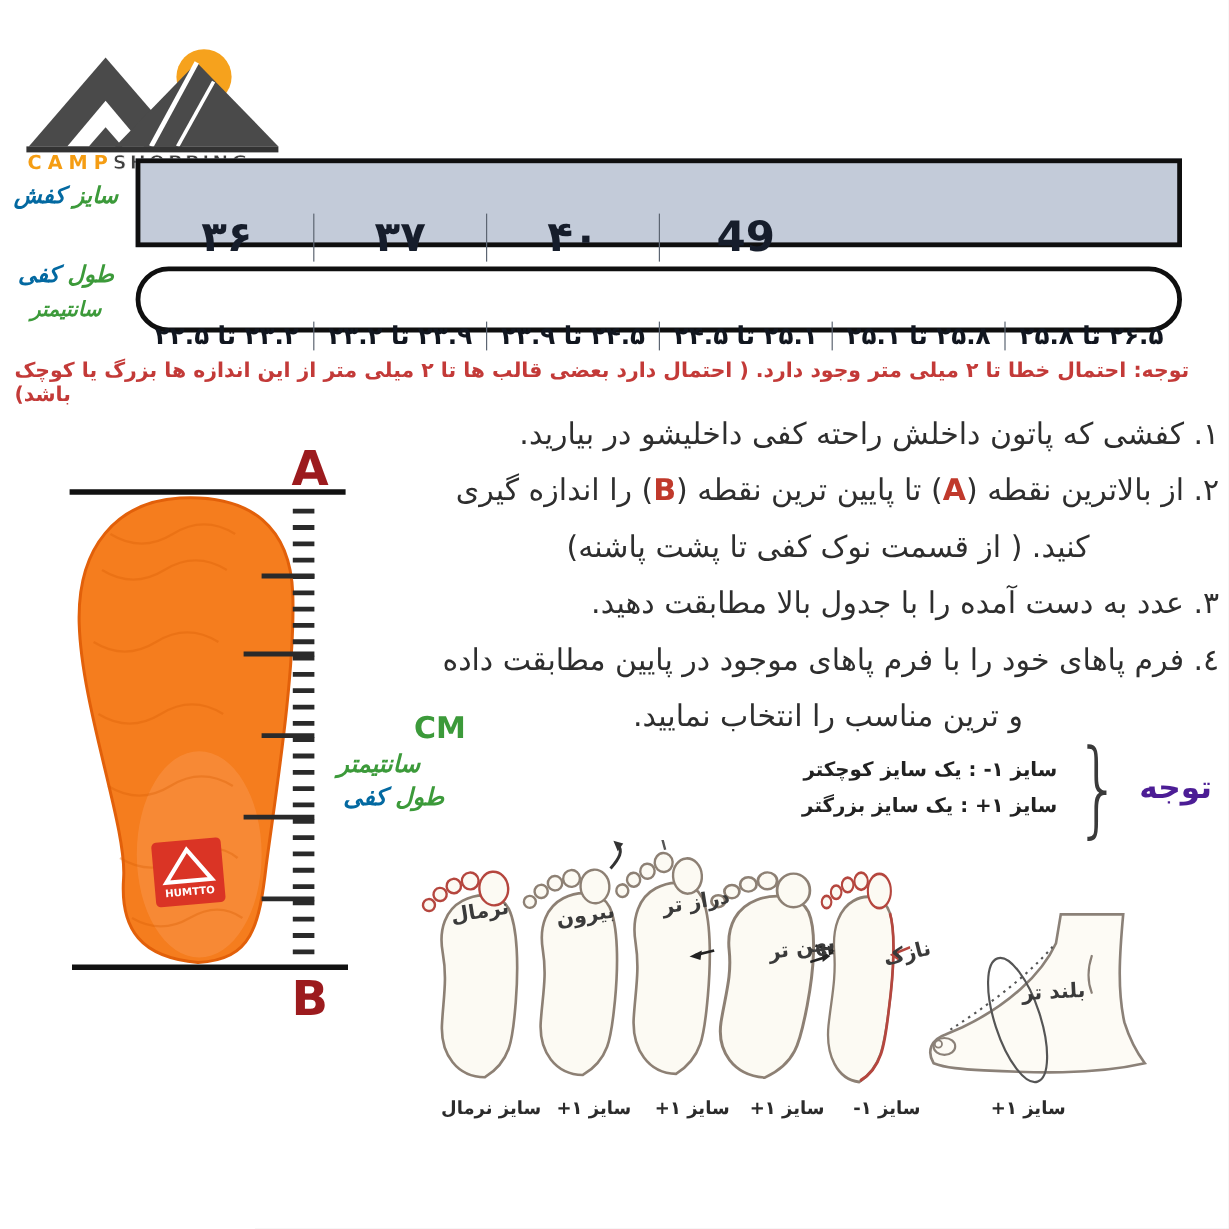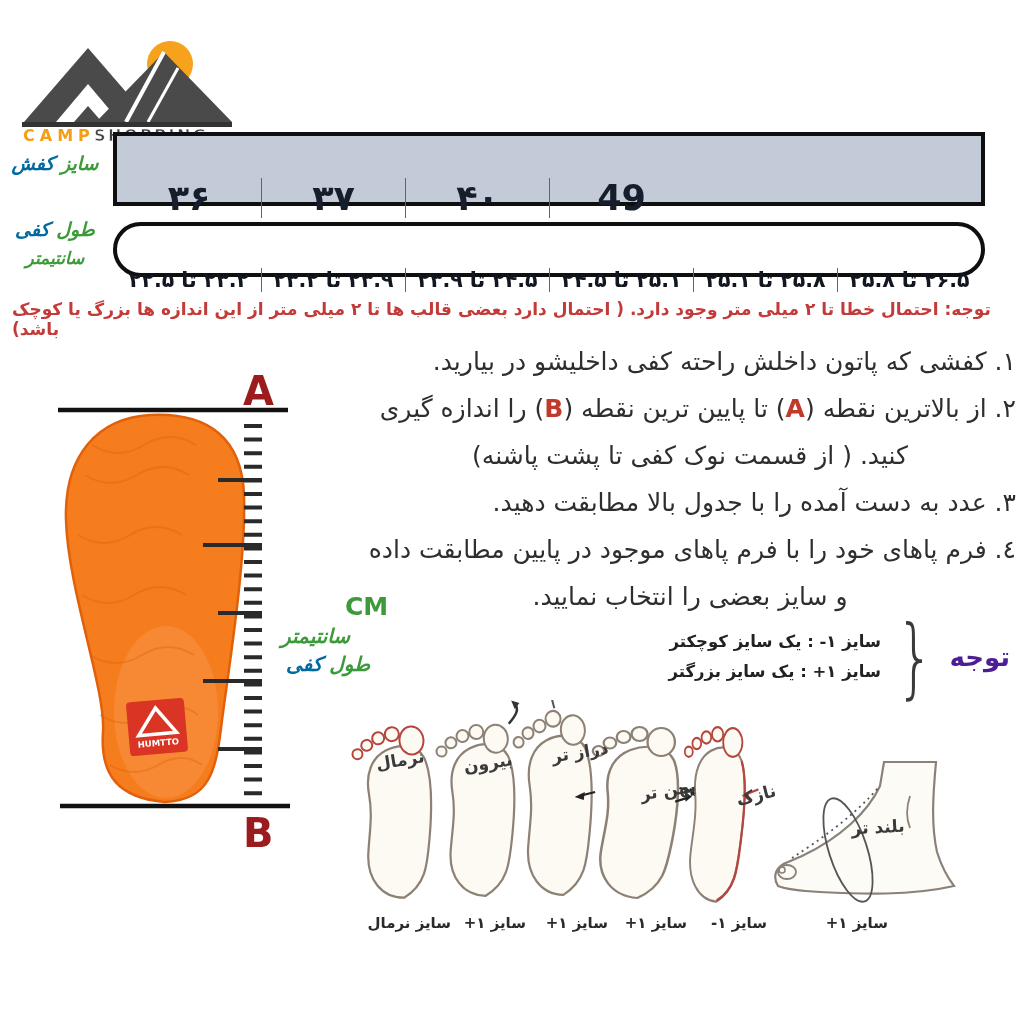--- a/index.html
+++ b/index.html
@@ -183,21 +183,21 @@
   </div>
 
   <div class="abs err-note">توجه: احتمال خطا تا ۲ میلی متر وجود دارد. ( احتمال دارد بعضی قالب ها تا ۲ میلی متر از این اندازه ها بزرگ یا کوچک باشد)</div>
 
   <div class="abs instructions">
     <div class="ln">۱. کفشی که پاتون داخلش راحته کفی داخلیشو در بیارید.</div>
     <div class="ln"><span>۲. از بالاترین نقطه (</span><span class="pt-red">A</span><span>) تا پایین ترین نقطه (</span><span class="pt-red">B</span><span>) را اندازه گیری</span></div>
     <div class="ln center">کنید. ( از قسمت نوک کفی تا پشت پاشنه)</div>
     <div class="ln">۳. عدد به دست آمده را با جدول بالا مطابقت دهید.</div>
     <div class="ln">٤. فرم پاهای خود را با فرم پاهای موجود در پایین مطابقت داده</div>
-    <div class="ln center">و سایز بعضی را انتخاب نمایید.</div>
+    <div class="ln center">و ترین مناسب را انتخاب نمایید.</div>
   </div>
 
   <svg class="abs insole-svg" viewBox="0 0 330 500">
 
     <path d="M135 442 C88 438 70 415 73 372 C76 330 38 230 36 160 C34 95 68 58 120 55 C180 52 212 80 214 135 C216 200 200 300 192 360 C186 412 180 440 135 442 Z" fill="#f57d1e" stroke="#e2600a" stroke-width="2.5"></path>
     <ellipse cx="136" cy="352" rx="52" ry="86" fill="#fa9a52" opacity="0.45"></ellipse>
     <g stroke="#d95f06" stroke-width="2" fill="none" opacity="0.35">
       <path d="M55 115 q26 16 52 0 t52 0"></path>
       <path d="M48 175 q26 16 52 0 t52 0"></path>
       <path d="M52 235 q26 16 52 0 t52 0"></path>

